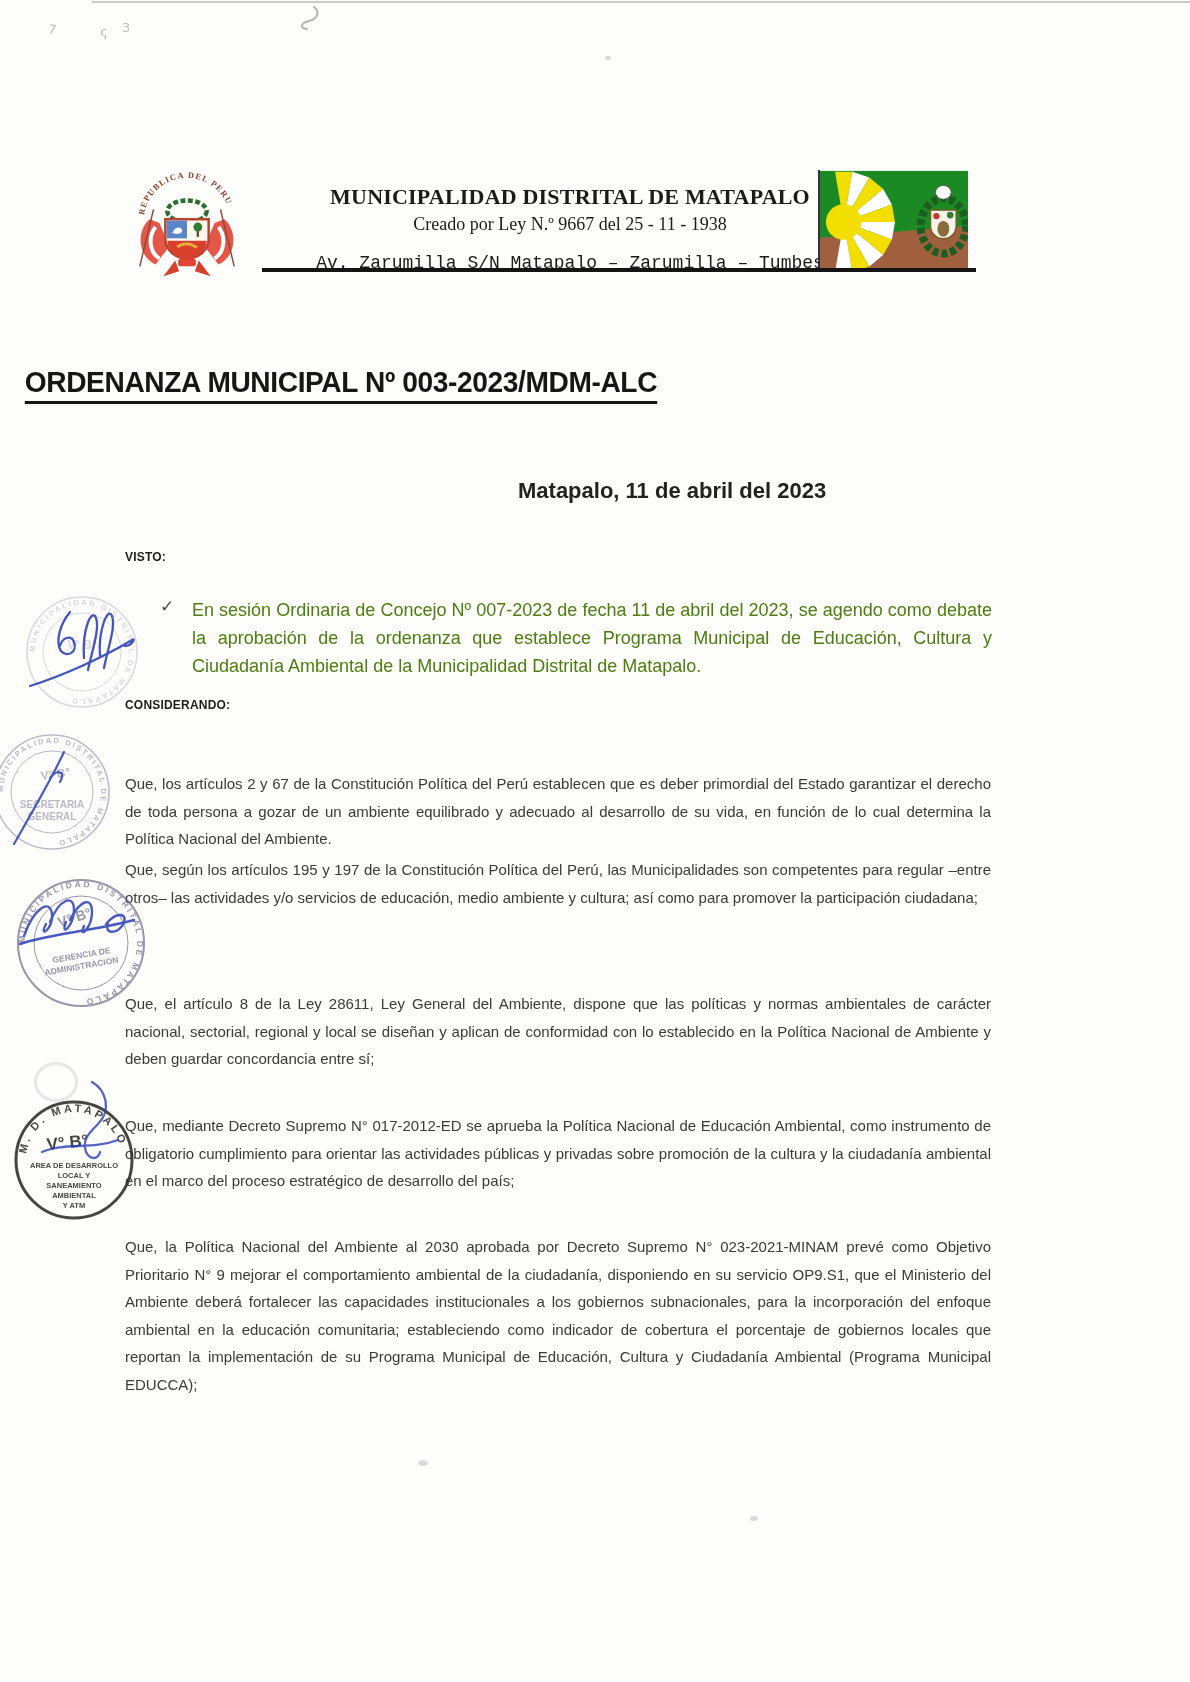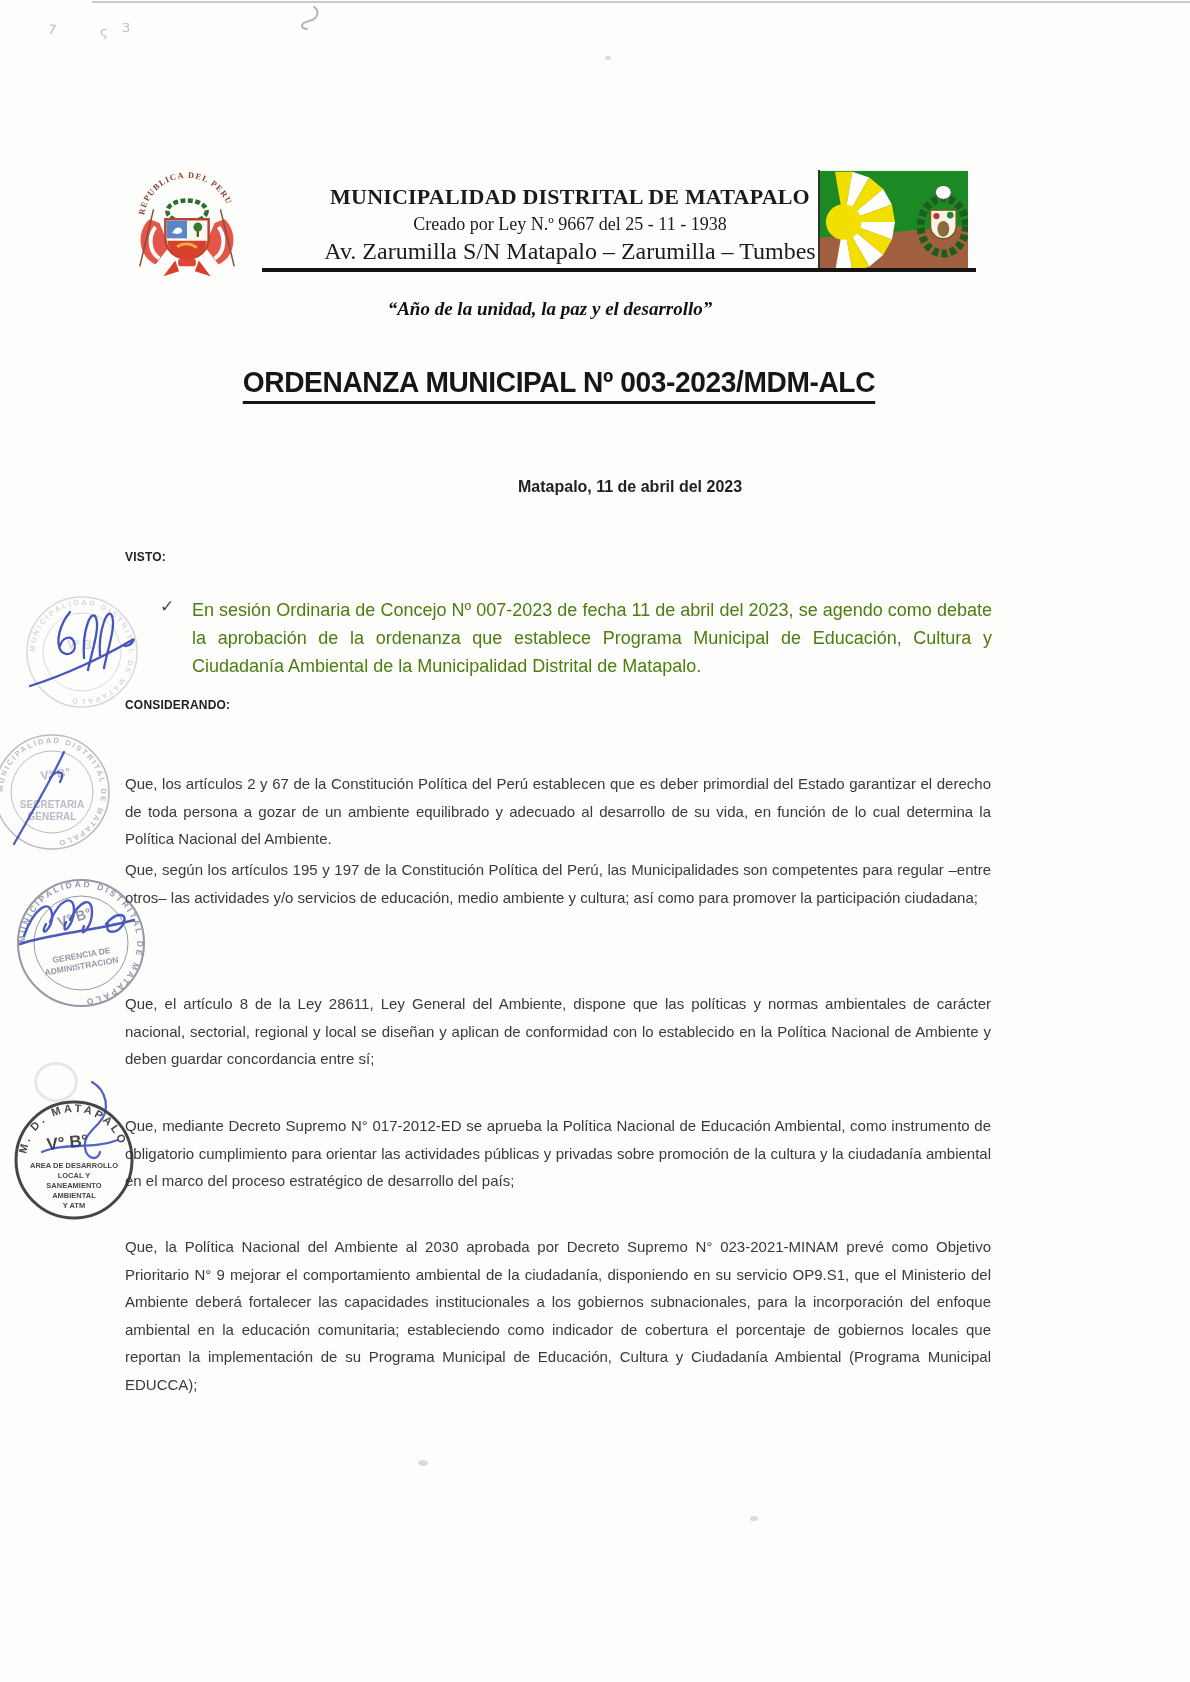--- a/index.html
+++ b/index.html
@@ -11,33 +11,33 @@
     background: #fdfdfb;
     font-family: "Liberation Sans", sans-serif;
     color: #3a3a3a;
     overflow: hidden;
   }
   
   .hdr-text { position: absolute; left: 290px; top: 184px; width: 560px; text-align: center;
               font-family: "Liberation Serif", serif; color: #1b1b1b; }
   .hdr-org   { font-size: 22px; font-weight: bold; letter-spacing: .2px; }
   .hdr-line2 { font-size: 18px; margin-top: 4px; }
-  .hdr-line3 { font-size: 24px; margin-top: 3px; }
+  .hdr-line3 { font-size: 18px; margin-top: 18px; font-family: Liberation Mono, monospace; }
   .hdr-rule  { position: absolute; left: 262px; top: 268px; width: 714px; height: 4px; background: #141414; }
   .emblem-left  { position: absolute; left: 126px; top: 162px; }
   .emblem-right { position: absolute; left: 818px; top: 170px; border-left: 2px solid #333; }
   
   .motto { position: absolute; left: 0; top: 298px; width: 1100px; text-align: center;
            font-family: "Liberation Serif", serif; font-weight: bold; font-style: italic;
            font-size: 19px; color: #111; }
-  .title-wrap { position: absolute; left: 4px; top: 366px; width: 1110px; text-align: center; }
+  .title-wrap { position: absolute; left: 15px; top: 366px; width: 1110px; }
   .title { display: inline-block; font-size: 29px; font-weight: bold; color: #161616;
            letter-spacing: -0.4px; border-bottom: 3px solid #161616; padding-bottom: 2px;
            transform: scaleX(.97); }
-  .dateline { position: absolute; left: 518px; top: 478px; font-size: 16px; font-weight: bold; color: #222; }
+  .dateline { position: absolute; left: 518px; top: 478px; font-size: 22px; font-weight: bold; color: #222; }
   
   .sec-label { position: absolute; left: 125px; font-size: 12px; font-weight: bold; color: #1d1d1d; letter-spacing: .2px; }
   .visto-item { position: absolute; left: 192px; top: 596px; width: 800px;
                 text-align: justify; font-size: 18px; line-height: 28px; color: #4d7c0f; }
   .visto-check { position: absolute; left: 160px; top: 596px; font-size: 17px; color: #4a4a4a; }
   .para { position: absolute; left: 125px; width: 866px; text-align: justify;
           font-size: 15px; line-height: 27.5px; color: #3a3a3a; }
   
   .stamp { position: absolute; }
   .sig   { position: absolute; }
@@ -136,21 +136,20 @@
         <path d="M10 24 h26 v16 a13 13 0 0 1 -26 0 z" fill="#f7f3e8" stroke="#7a5a20" stroke-width="1.5"></path>
         <circle cx="16" cy="30" r="3.2" fill="#c2362c"></circle>
         <circle cx="30" cy="29" r="3.4" fill="#2e7d32"></circle>
         <ellipse cx="23" cy="43" rx="6" ry="8" fill="#8a6b3d"></ellipse>
       </g>
     </g>
   </svg>
 
   <div class="hdr-rule"></div>
 
-  <div class="motto">“Año de la unidad, la paz y el desarrollo”</div>
 
   <div class="title-wrap">
     <span class="title">ORDENANZA MUNICIPAL Nº 003-2023/MDM-ALC</span>
   </div>
 
   <div class="dateline">Matapalo, 11 de abril del 2023</div>
 
   <div class="sec-label" style="top:550px;">VISTO:</div>
   <div class="visto-check">✓</div>
   <div class="visto-item">En sesión Ordinaria de Concejo Nº 007-2023 de fecha 11 de abril del 2023, se agendo como debate la aprobación de la ordenanza que establece Programa Municipal de Educación, Cultura y Ciudadanía Ambiental de la Municipalidad Distrital de Matapalo.</div>

